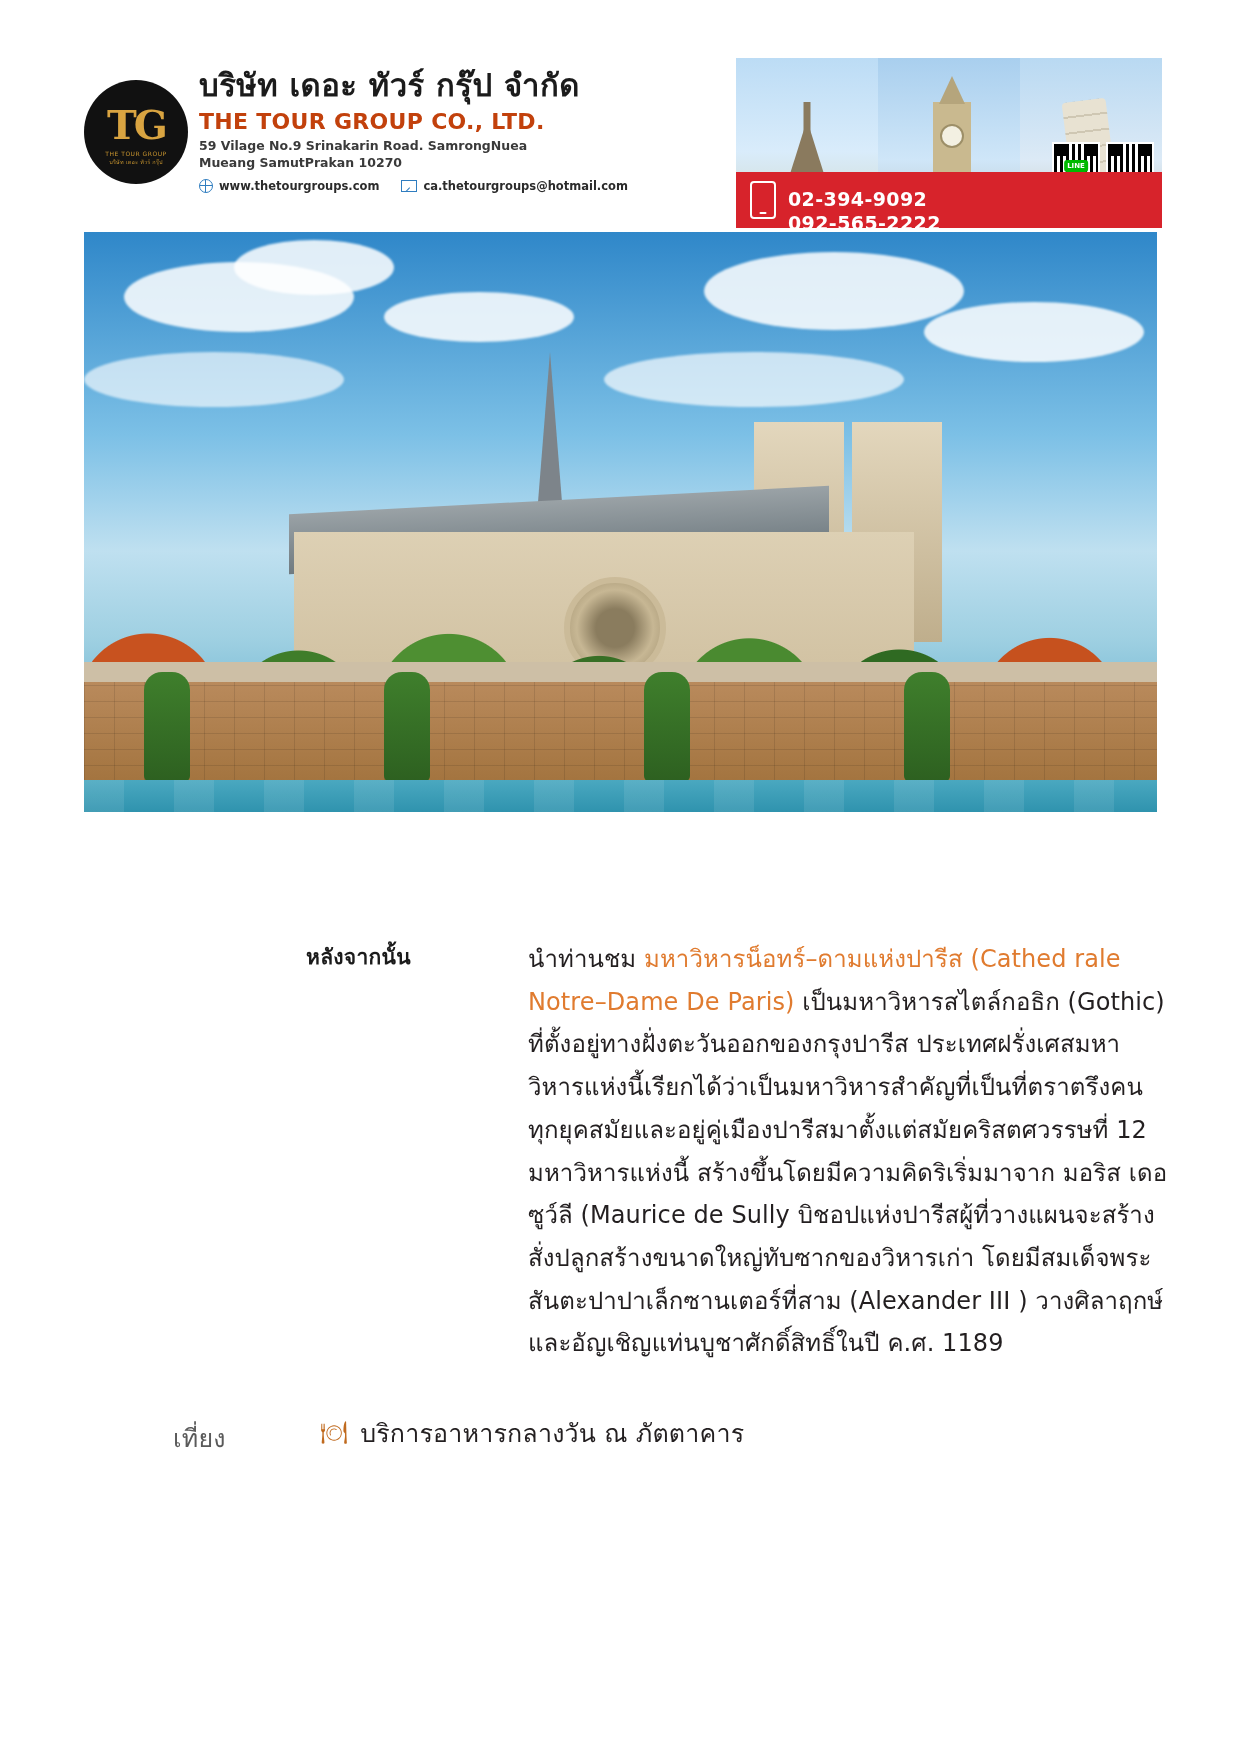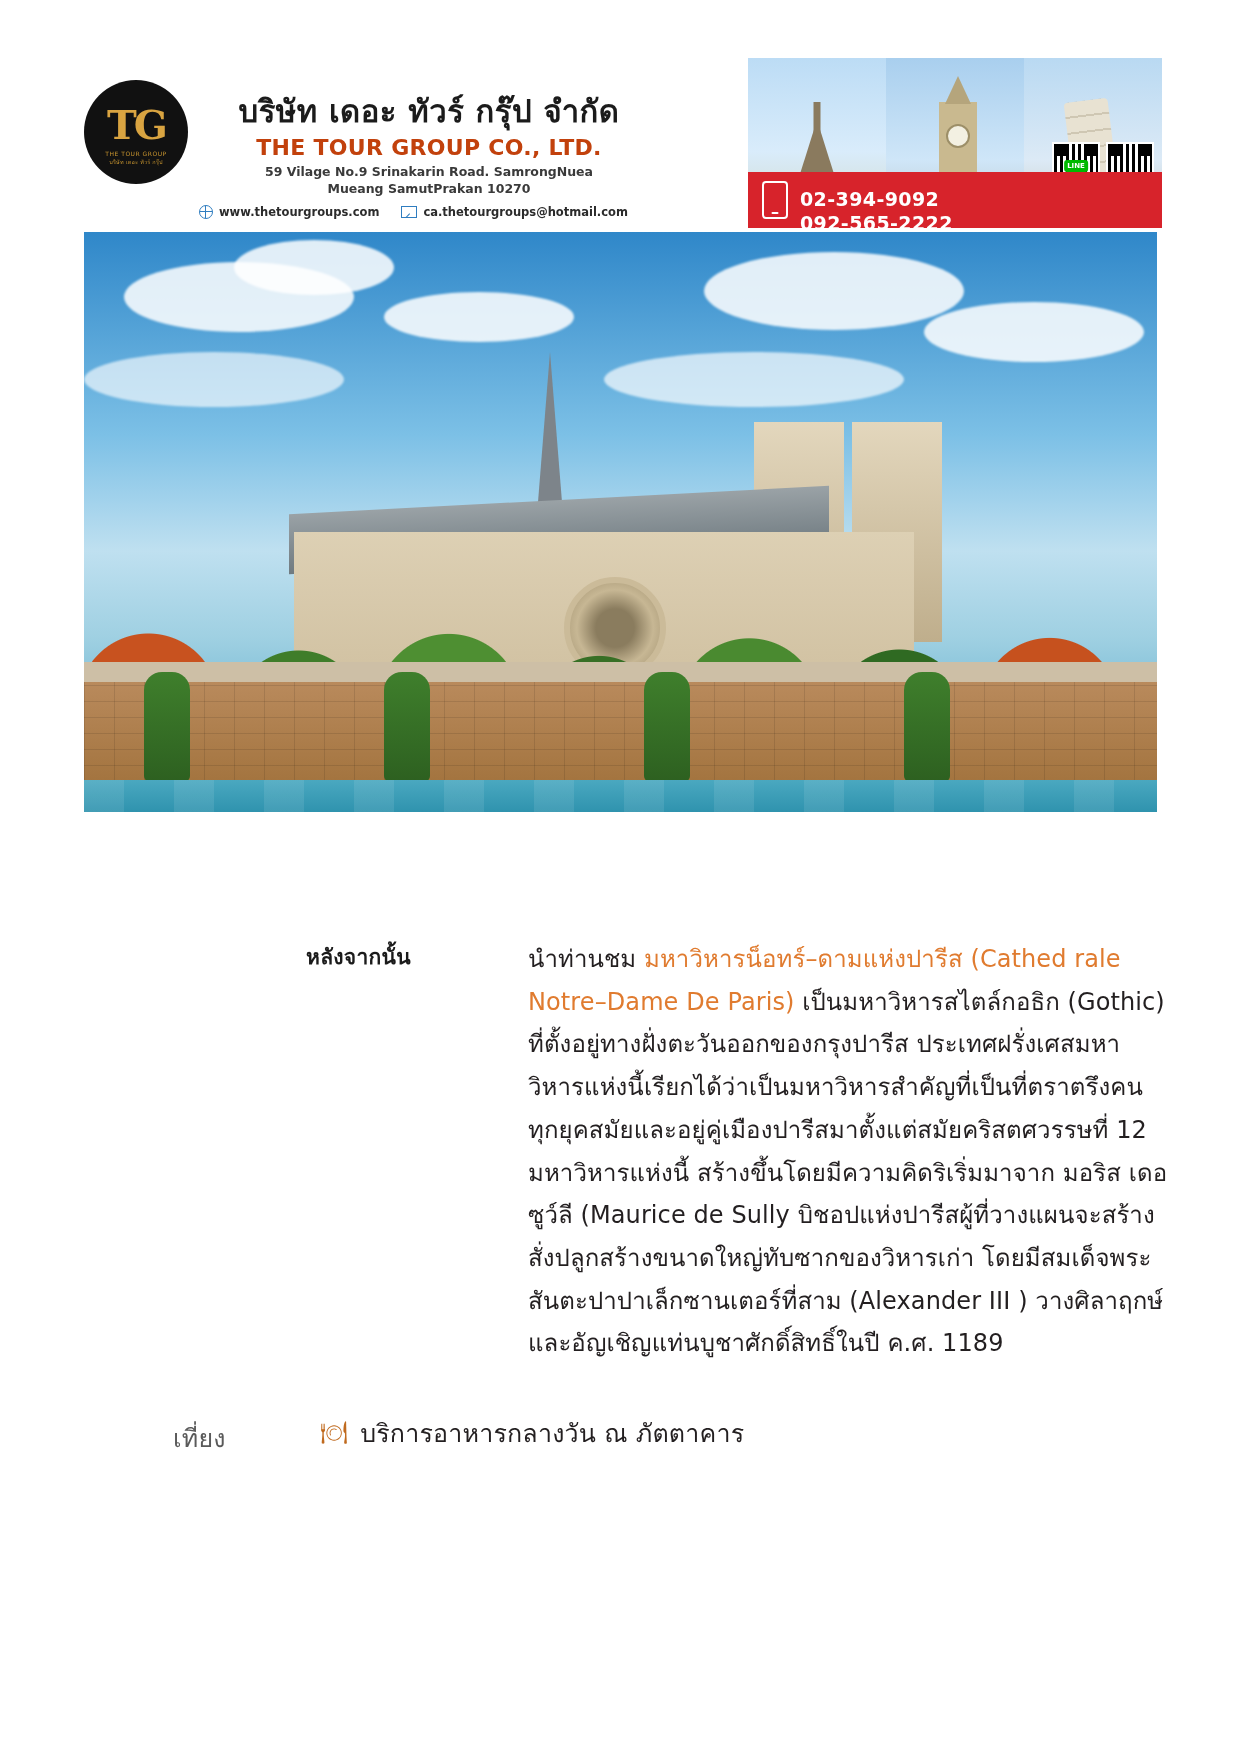--- a/index.html
+++ b/index.html
@@ -60,23 +60,22 @@
   }
   .logo-badge .sub2 {
     font-size: 5.5px;
     letter-spacing: 0.2px;
     color: #c8952f;
     margin-top: 1px;
   }
   .company-block {
     position: absolute;
     left: 115px;
-    top: 34px;
+    top: 8px;
     width: 460px;
-    text-align: center;
   }
   .company-th {
     font-size: 31px;
     font-weight: bold;
     color: #1b1b1b;
     letter-spacing: 0.5px;
     line-height: 1.25;
   }
   .company-en {
     font-size: 22px;
@@ -148,20 +147,21 @@
 
   
   .banner {
     position: absolute;
     right: 0;
     top: 0;
     width: 414px;
     height: 170px;
     overflow: hidden;
     background: #cfe3f2;
+    padding-left: 12px;
   }
   .banner .photos {
     position: absolute;
     inset: 0;
     display: flex;
   }
   .ph {
     flex: 1;
     position: relative;
     overflow: hidden;

